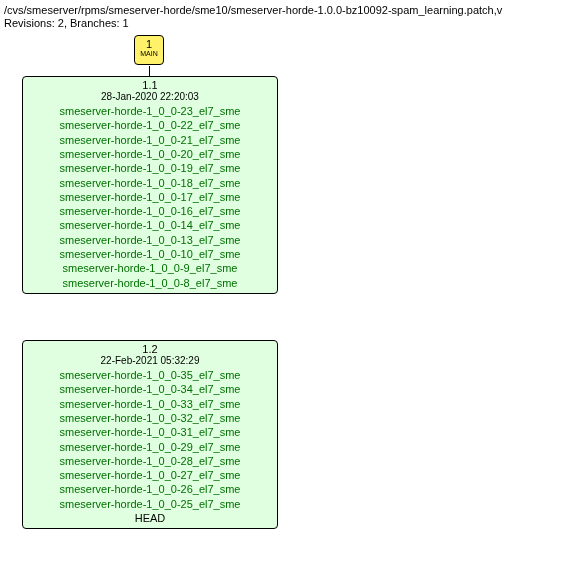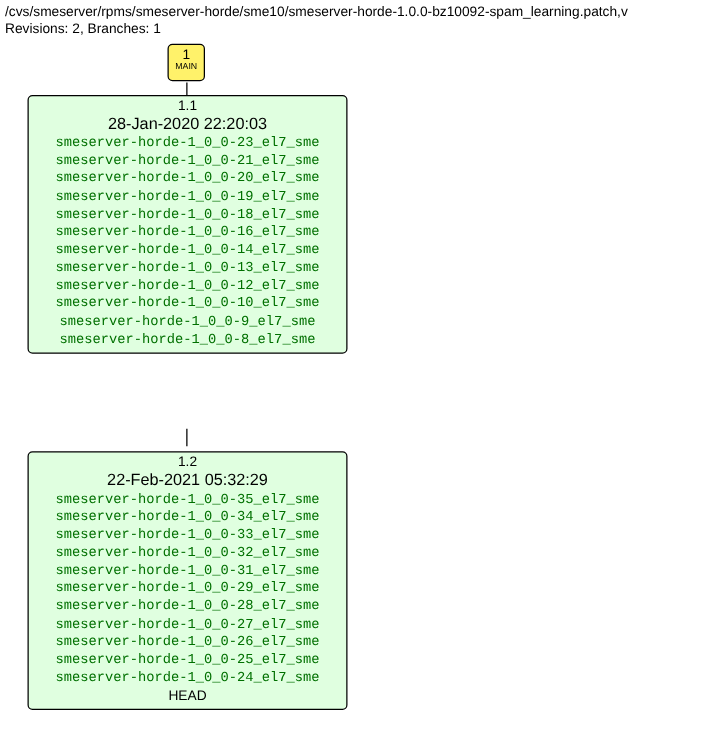--- a/index.html
+++ b/index.html
@@ -65,32 +65,31 @@
     text-align: center;
     padding: 2px 0 3px 0;
     box-sizing: border-box;
   }
   .rev-id {
     font-size: 11px;
     color: #000;
     line-height: 1.1;
   }
   .rev-date {
-    font-size: 13px;
+    font-size: 10px;
     color: #000;
     line-height: 1.2;
     margin-bottom: 1px;
     text-align: center;
   }
   .rev-line {
     font-size: 11px;
     color: #007000;
     line-height: 1.3;
     display: block;
-    font-family: Liberation Mono, monospace;
   }
   .head-line {
     font-size: 11px;
     color: #000;
     line-height: 1.3;
     display: block;
   }
 </style>
 </head>
 <body>
@@ -105,48 +104,48 @@
     <span class="branch-label">MAIN</span>
   </div>
 
   <div class="conn-line" id="conn1" style="top: 31px; height: 10px;"></div>
 
   <div class="rev-box" id="box1" style="top: 41px;">
     <div class="rev-id">1.1</div>
     <div class="rev-date">28-Jan-2020 22:20:03</div>
     <div id="lines1">
         <span class="rev-line">smeserver-horde-1_0_0-23_el7_sme</span>
+        <span class="rev-line">smeserver-horde-1_0_0-22_el7_sme</span>
         <span class="rev-line">smeserver-horde-1_0_0-21_el7_sme</span>
         <span class="rev-line">smeserver-horde-1_0_0-20_el7_sme</span>
         <span class="rev-line">smeserver-horde-1_0_0-19_el7_sme</span>
         <span class="rev-line">smeserver-horde-1_0_0-18_el7_sme</span>
+        <span class="rev-line">smeserver-horde-1_0_0-17_el7_sme</span>
         <span class="rev-line">smeserver-horde-1_0_0-16_el7_sme</span>
         <span class="rev-line">smeserver-horde-1_0_0-14_el7_sme</span>
         <span class="rev-line">smeserver-horde-1_0_0-13_el7_sme</span>
-        <span class="rev-line">smeserver-horde-1_0_0-12_el7_sme</span>
         <span class="rev-line">smeserver-horde-1_0_0-10_el7_sme</span>
         <span class="rev-line">smeserver-horde-1_0_0-9_el7_sme</span>
         <span class="rev-line">smeserver-horde-1_0_0-8_el7_sme</span>
       </div>
   </div>
 
   <div class="conn-line" id="conn2" style="top: 308px; height: 14px;"></div>
 
-  <div class="rev-box" id="box2" style="top: 326px;">
+  <div class="rev-box" id="box2" style="top: 305px;">
     <div class="rev-id">1.2</div>
     <div class="rev-date">22-Feb-2021 05:32:29</div>
     <div id="lines2">
         <span class="rev-line">smeserver-horde-1_0_0-35_el7_sme</span>
         <span class="rev-line">smeserver-horde-1_0_0-34_el7_sme</span>
         <span class="rev-line">smeserver-horde-1_0_0-33_el7_sme</span>
         <span class="rev-line">smeserver-horde-1_0_0-32_el7_sme</span>
         <span class="rev-line">smeserver-horde-1_0_0-31_el7_sme</span>
         <span class="rev-line">smeserver-horde-1_0_0-29_el7_sme</span>
         <span class="rev-line">smeserver-horde-1_0_0-28_el7_sme</span>
         <span class="rev-line">smeserver-horde-1_0_0-27_el7_sme</span>
         <span class="rev-line">smeserver-horde-1_0_0-26_el7_sme</span>
         <span class="rev-line">smeserver-horde-1_0_0-25_el7_sme</span>
-        <span class="rev-line">smeserver-horde-1_0_0-24_el7_sme</span>
         <span class="head-line">HEAD</span>
       </div>
   </div>
 
 </div>
 
 </body></html>

